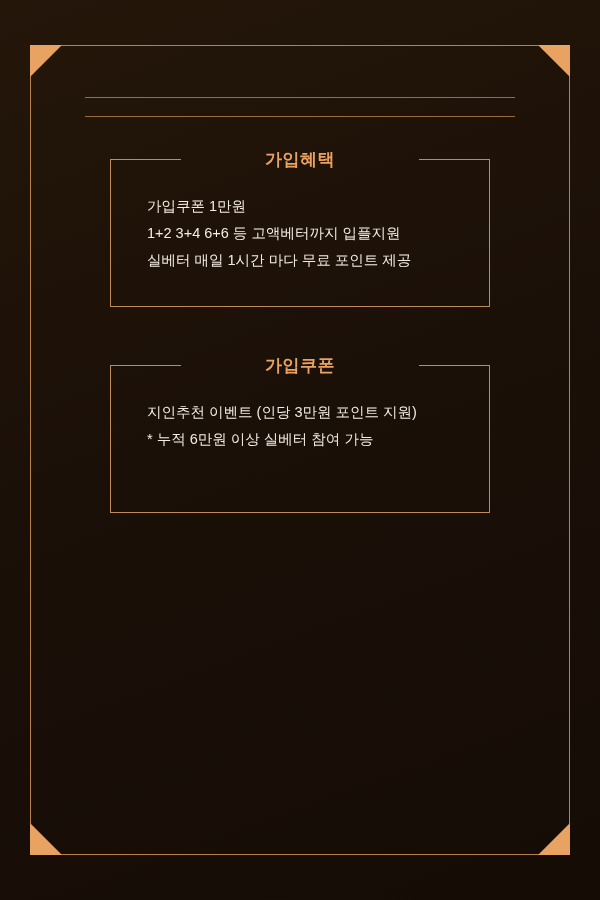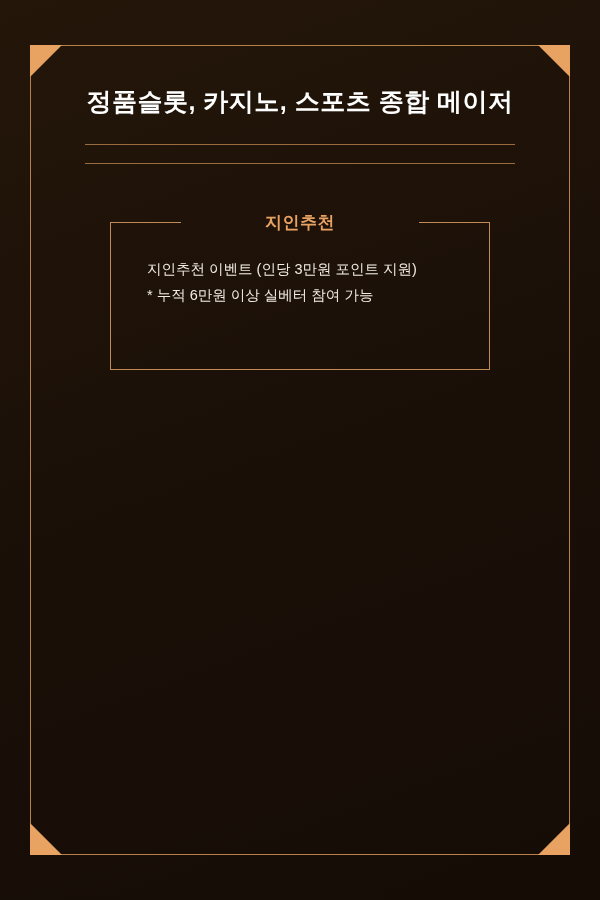--- a/index.html
+++ b/index.html
@@ -158,36 +158,49 @@
 <div class="poster">
 
   <div class="frame"></div>
   <div class="corner corner-tl"></div>
   <div class="corner corner-tr"></div>
   <div class="corner corner-bl"></div>
   <div class="corner corner-br"></div>
 
   <div class="content">
 
-    <h1 class="title">정품슬롯, 카지노, 스포츠 종합 메이저</h1>
 
     <div class="divider-group">
       <div class="divider one"></div>
       <div class="divider two"></div>
     </div>
 
+    <div class="section s1">
+      <div class="box">
+        <div class="box-top">
+          <span></span>
+            <span></span>
+        </div>
+        <div class="heading">가입혜택</div>
+        <div class="lines">
+          <div class="line">가입쿠폰 1만원</div>
+          <div class="line">1+2 3+4 6+6 등 고액베터까지 입플지원</div>
+          <div class="line">실베터 매일 1시간 마다 무료 포인트 제공</div>
+        </div>
+      </div>
+    </div>
 
 
     <div class="section s3">
       <div class="box">
         <div class="box-top">
           <span></span>
             <span></span>
         </div>
-        <div class="heading">지인추천</div>
+        <div class="heading">가입쿠폰</div>
         <div class="lines">
           <div class="line">지인추천 이벤트 (인당 3만원 포인트 지원)</div>
           <div class="line">* 누적 6만원 이상 실베터 참여 가능</div>
         </div>
       </div>
     </div>
 
   </div>
 </div>
 

